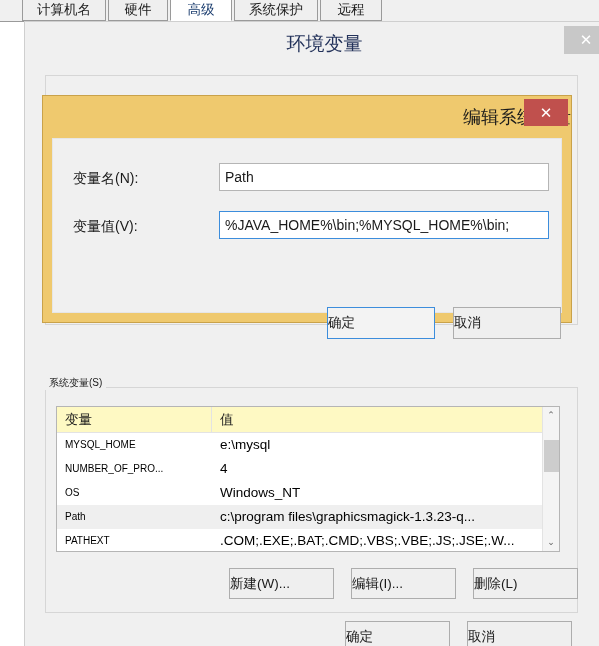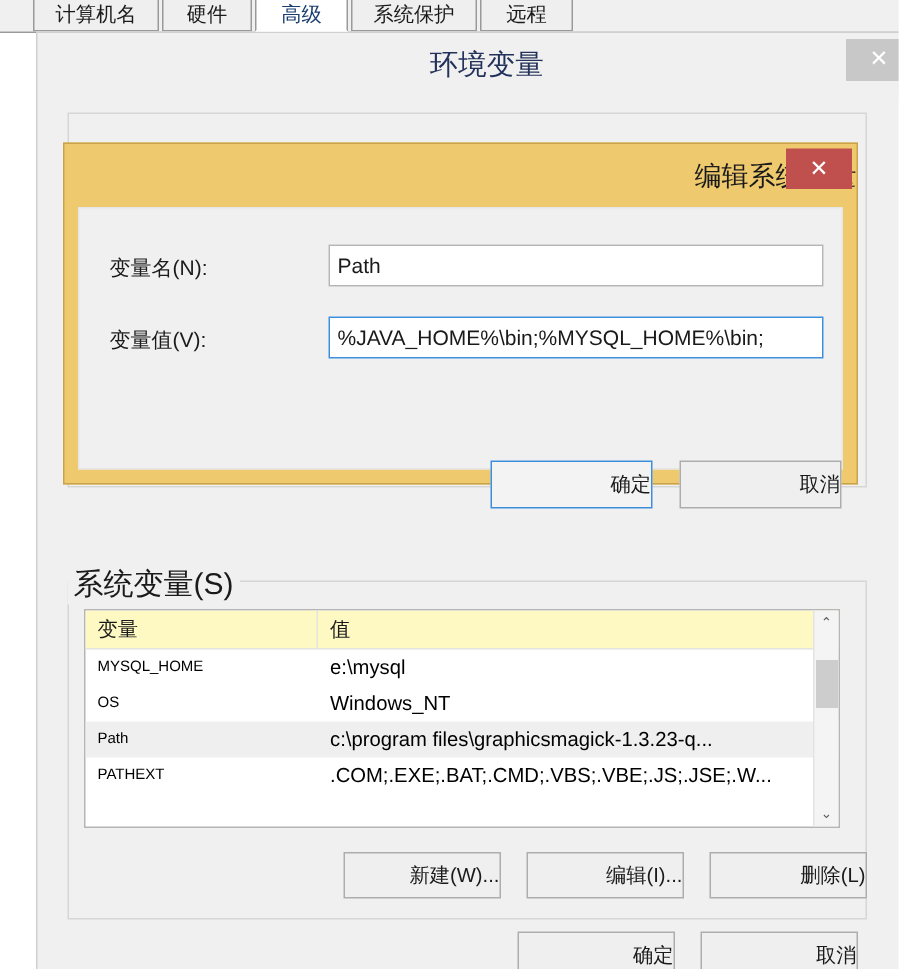--- a/index.html
+++ b/index.html
@@ -123,21 +123,21 @@
     position: absolute;
     left: 20px; top: 365px;
     width: 533px; height: 226px;
     border: 1px solid #d6d6d6;
     box-sizing: border-box;
     background: transparent;
   }
   #sys-group-label {
     position: absolute;
     left: 20px; top: 354px;
-    font-size: 20px;
+    font-size: 10px;
     color: #1a1a1a;
     background: #f0f0f0;
     padding: 0 4px;
     white-space: nowrap;
   }
 
   
   #sys-list {
     position: absolute;
     left: 31px; top: 384px;
@@ -215,21 +215,21 @@
   }
 
   
   .btn {
     position: absolute;
     box-sizing: border-box;
     background: #efefef;
     border: 1px solid #adadad;
     font-size: 13.5px;
     color: #1a1a1a;
-    text-align: right;
+    text-align: left;
     white-space: nowrap;
     cursor: pointer;
   }
   .btn.focus {
     border: 1px solid #3c8ddc;
     background: #f3f3f3;
   }
   #btn-new    { left: 204px; top: 546px; width: 105px; height: 31px; line-height: 29px; }
   #btn-edit   { left: 326px; top: 546px; width: 105px; height: 31px; line-height: 29px; }
   #btn-delete { left: 448px; top: 546px; width: 105px; height: 31px; line-height: 29px; }
@@ -358,20 +358,24 @@
     <div id="list-header">
       <div class="hdr-cell hdr-var">变量</div>
       <div class="hdr-cell hdr-val">值</div>
     </div>
 
     <div class="list-row">
       <div class="cell-var">MYSQL_HOME</div>
       <div class="cell-val">e:\mysql</div>
     </div>
     <div class="list-row">
+      <div class="cell-var">NUMBER_OF_PRO...</div>
+      <div class="cell-val">4</div>
+    </div>
+    <div class="list-row">
       <div class="cell-var">OS</div>
       <div class="cell-val">Windows_NT</div>
     </div>
     <div class="list-row selected">
       <div class="cell-var">Path</div>
       <div class="cell-val">c:\program files\graphicsmagick-1.3.23-q...</div>
     </div>
     <div class="list-row">
       <div class="cell-var">PATHEXT</div>
       <div class="cell-val">.COM;.EXE;.BAT;.CMD;.VBS;.VBE;.JS;.JSE;.W...</div>

